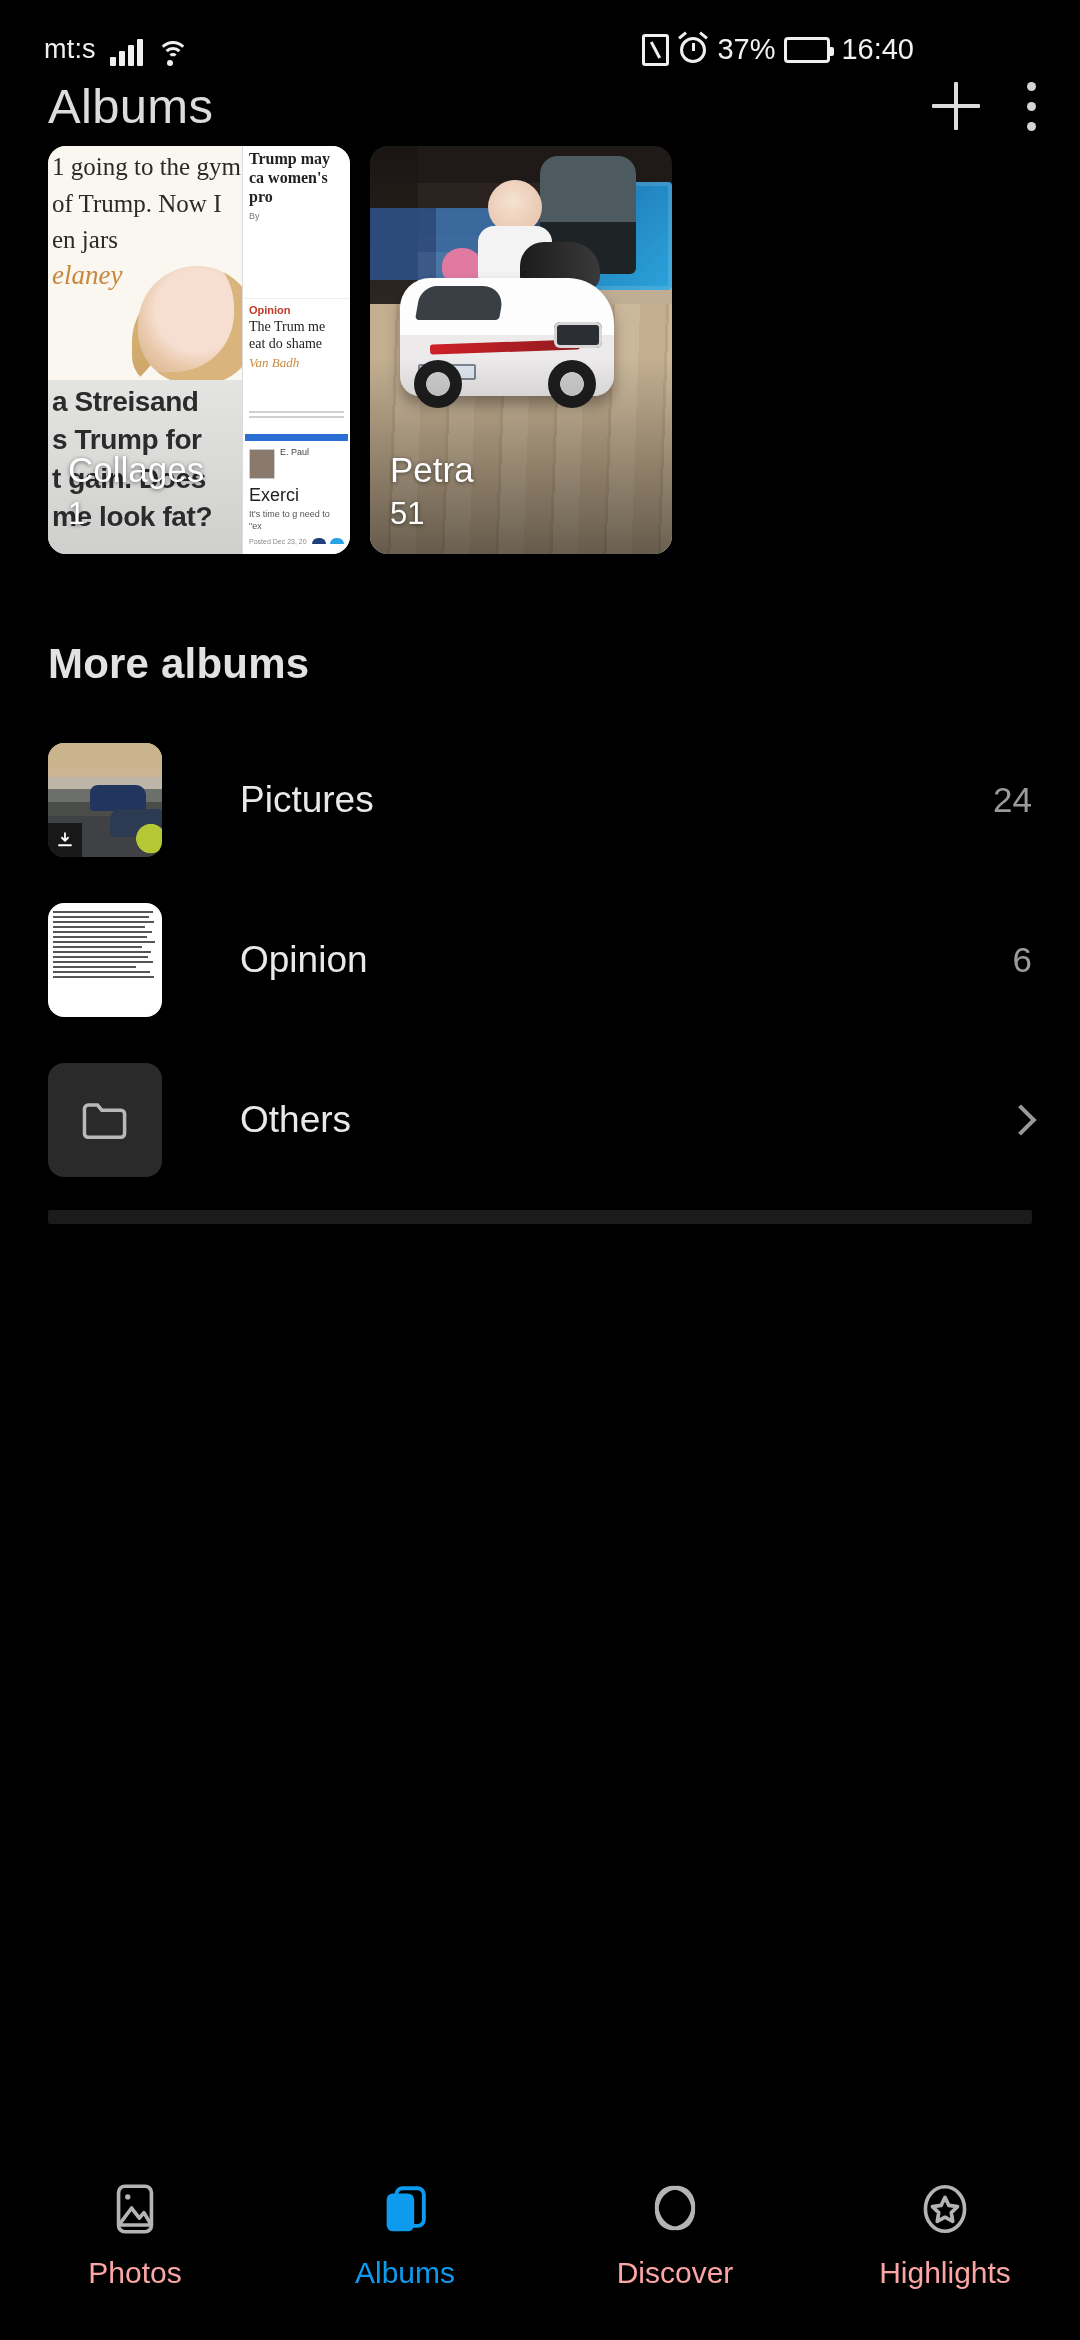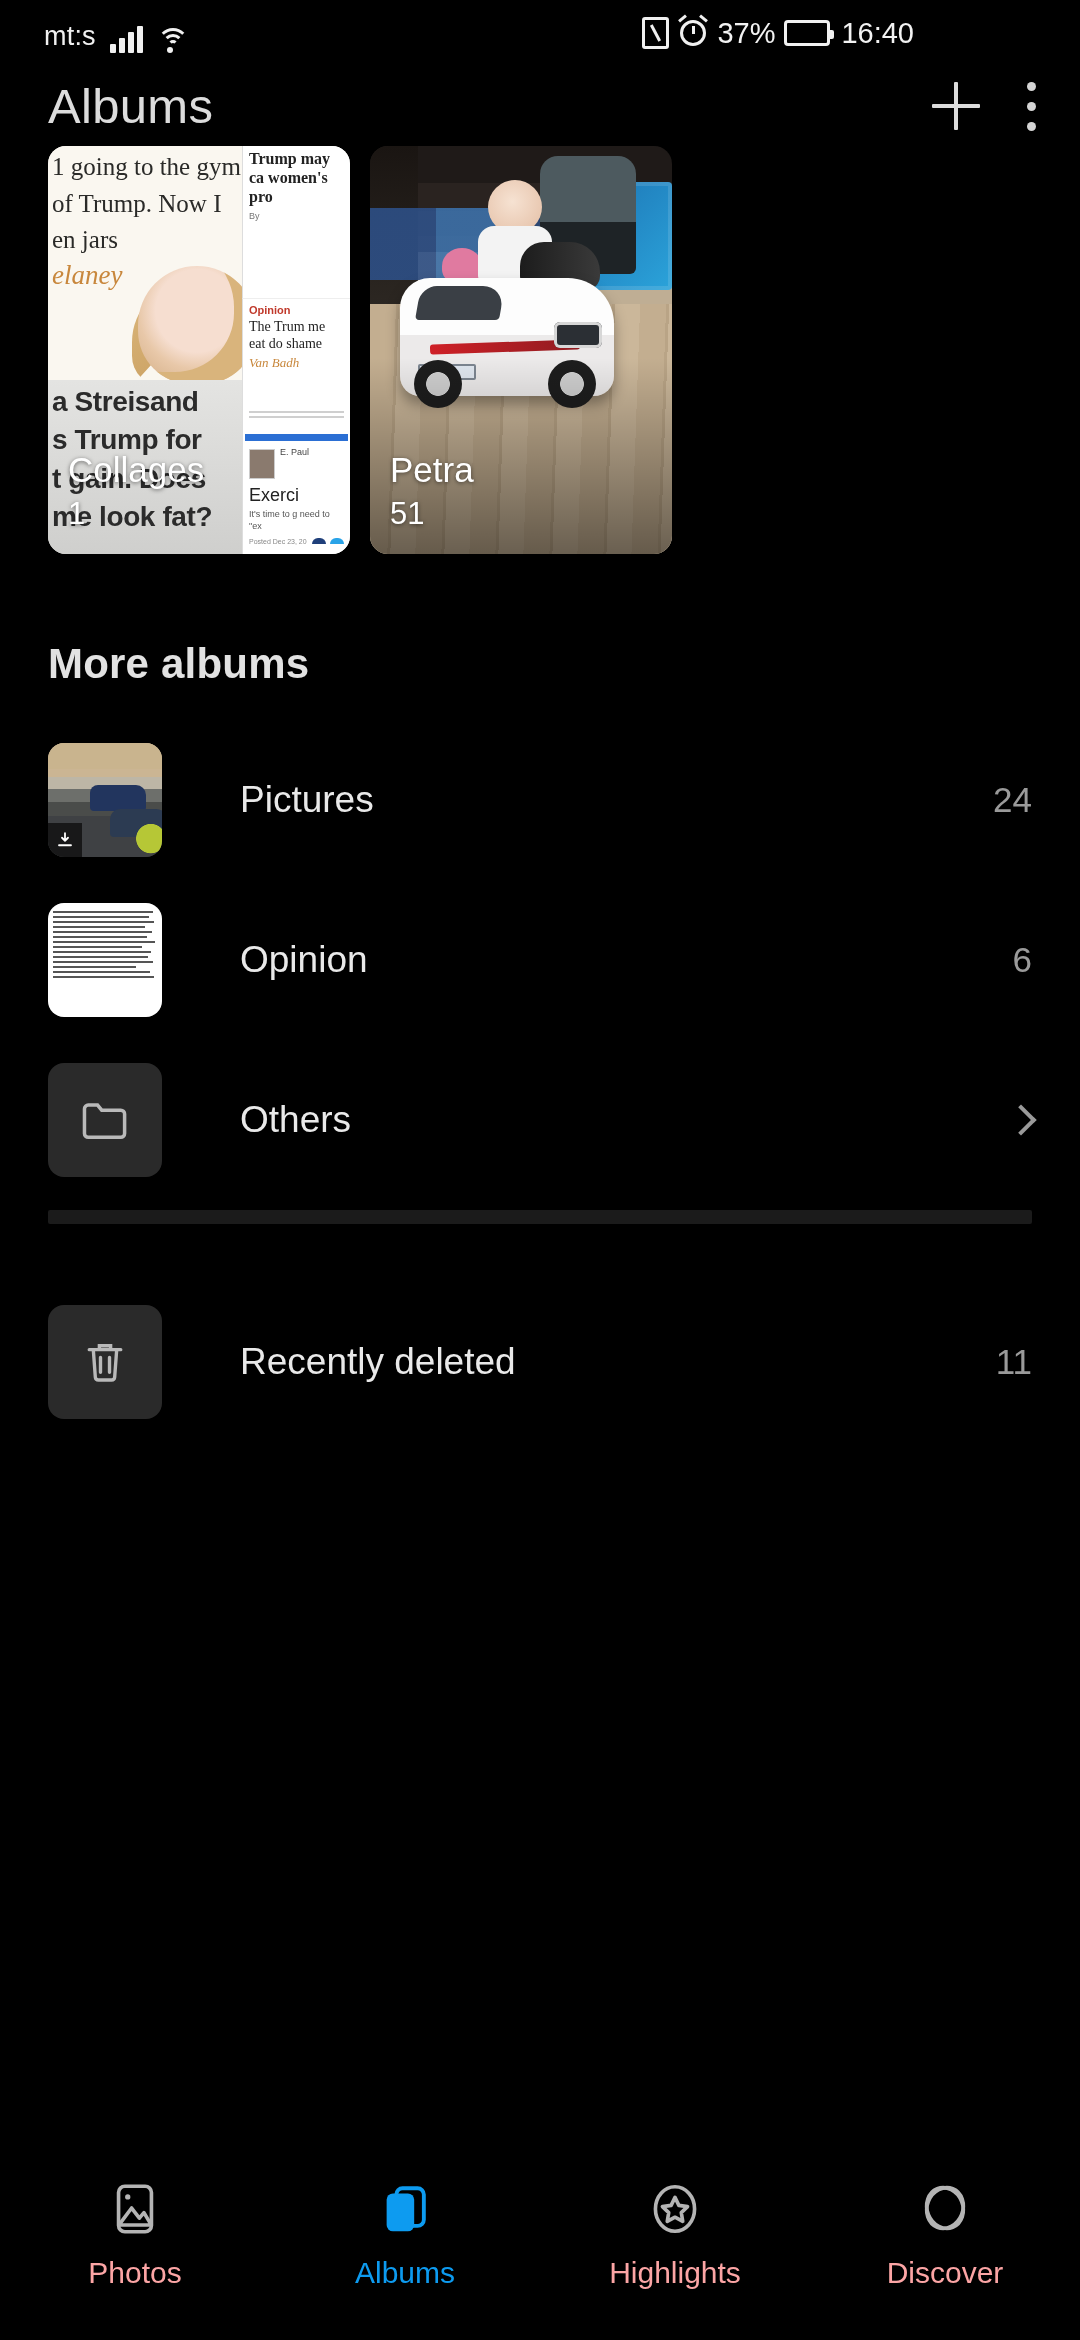--- a/index.html
+++ b/index.html
@@ -5,21 +5,21 @@
   * { margin:0; padding:0; box-sizing:border-box; }
   html,body {
     width:1080px; height:2340px;
     background:#000; overflow:hidden;
     font-family:"Liberation Sans", sans-serif;
     -webkit-font-smoothing:antialiased;
   }
   
   .statusbar{
     position:absolute; top:0; left:0; width:952px; height:66px;
-    display:flex; align-items:center; color:#f2f2f2;
+    display:flex; align-items:flex-end; color:#f2f2f2;
   }
   .sb-left{ display:flex; align-items:flex-end; gap:14px; margin-left:44px; height:40px;}
   .carrier{ font-size:27px; letter-spacing:.2px; line-height:1; color:#f0f0f0; padding-bottom:3px;}
   .signal{ display:flex; align-items:flex-end; gap:3px; height:28px; }
   .signal i{ display:block; width:6px; background:#f0f0f0; border-radius:1px;}
   .signal i:nth-child(1){height:9px}
   .signal i:nth-child(2){height:15px}
   .signal i:nth-child(3){height:21px}
   .signal i:nth-child(4){height:27px}
   .wifi{ position:relative; width:32px; height:27px;}
@@ -383,29 +383,20 @@
       <svg viewBox="0 0 24 24" style="width:56px;height:56px">
           <path d="M3.2 7.2a1.6 1.6 0 0 1 1.6-1.6h4l1.8 2.2h8.2a1.6 1.6 0 0 1 1.6 1.6v8.4a1.6 1.6 0 0 1-1.6 1.6H4.8a1.6 1.6 0 0 1-1.6-1.6z" fill="none" stroke="#b9b9b9" stroke-width="1.5"></path>
         </svg>
     </div>
     <div class="name">Others</div>
     <div class="chev"></div>
   </div>
 
   <div class="divider" style="top:490px"></div>
 
-  <div class="row" style="margin-top:82px">
-    <div class="thumb icon-box">
-      <svg viewBox="0 0 24 24" style="width:54px;height:54px">
-          <path d="M5 6.5h14M9.5 6.5V4.8h5v1.7M6.8 6.5l.9 12.2a1.4 1.4 0 0 0 1.4 1.3h5.8a1.4 1.4 0 0 0 1.4-1.3l.9-12.2M10 10v6.6M14 10v6.6" fill="none" stroke="#b9b9b9" stroke-width="1.5" stroke-linecap="round"></path>
-        </svg>
-    </div>
-    <div class="name">Recently deleted</div>
-    <div class="count">11</div>
-  </div>
 </div>
 
 <div class="bottomnav">
 
   <div class="nav-item">
     <span class="nav-ic">
       <svg viewBox="0 0 24 24">
           <rect x="5.2" y="2.6" width="13.6" height="18.8" rx="2.6" fill="none" stroke="#b4b4b4" stroke-width="1.5"></rect>
           <circle cx="9" cy="7" r="1.1" fill="#b4b4b4"></circle>
           <path d="M5.4 18.6l5.2-7 3.2 4.2 1.9-2.3 3 5.1z" fill="none" stroke="#b4b4b4" stroke-width="1.5" stroke-linejoin="round"></path>
@@ -420,29 +411,29 @@
           <rect x="8.4" y="3.4" width="11.4" height="15.6" rx="2.6" fill="none" stroke="#0d9bf0" stroke-width="1.6"></rect>
           <rect x="4.4" y="5.6" width="11.4" height="15.6" rx="2.6" fill="#0d9bf0"></rect>
         </svg>
     </span>
     <span class="lbl">Albums</span>
   </div>
 
   <div class="nav-item">
     <span class="nav-ic">
       <svg viewBox="0 0 24 24">
+          <ellipse cx="12" cy="11.6" rx="7.4" ry="8.6" fill="none" stroke="#b4b4b4" stroke-width="1.5" transform="rotate(-22 12 11.6)"></ellipse>
+          <ellipse cx="12" cy="11.6" rx="7.4" ry="8.6" fill="none" stroke="#b4b4b4" stroke-width="1.5" transform="rotate(22 12 11.6)"></ellipse>
+        </svg>
+    </span>
+    <span class="lbl">Discover</span>
+  </div>
+
+  <div class="nav-item">
+    <span class="nav-ic">
+      <svg viewBox="0 0 24 24">
           <ellipse cx="12" cy="12" rx="8.1" ry="9.2" fill="none" stroke="#b4b4b4" stroke-width="1.5"></ellipse>
           <path d="M12 7.2l1.6 3.3 3.6.5-2.6 2.5.6 3.6-3.2-1.7-3.2 1.7.6-3.6-2.6-2.5 3.6-.5z" fill="none" stroke="#b4b4b4" stroke-width="1.5" stroke-linejoin="round"></path>
         </svg>
     </span>
     <span class="lbl">Highlights</span>
   </div>
-
-  <div class="nav-item">
-    <span class="nav-ic">
-      <svg viewBox="0 0 24 24">
-          <ellipse cx="12" cy="11.6" rx="7.4" ry="8.6" fill="none" stroke="#b4b4b4" stroke-width="1.5" transform="rotate(-22 12 11.6)"></ellipse>
-          <ellipse cx="12" cy="11.6" rx="7.4" ry="8.6" fill="none" stroke="#b4b4b4" stroke-width="1.5" transform="rotate(22 12 11.6)"></ellipse>
-        </svg>
-    </span>
-    <span class="lbl">Discover</span>
-  </div>
 </div>
 
 </body></html>

